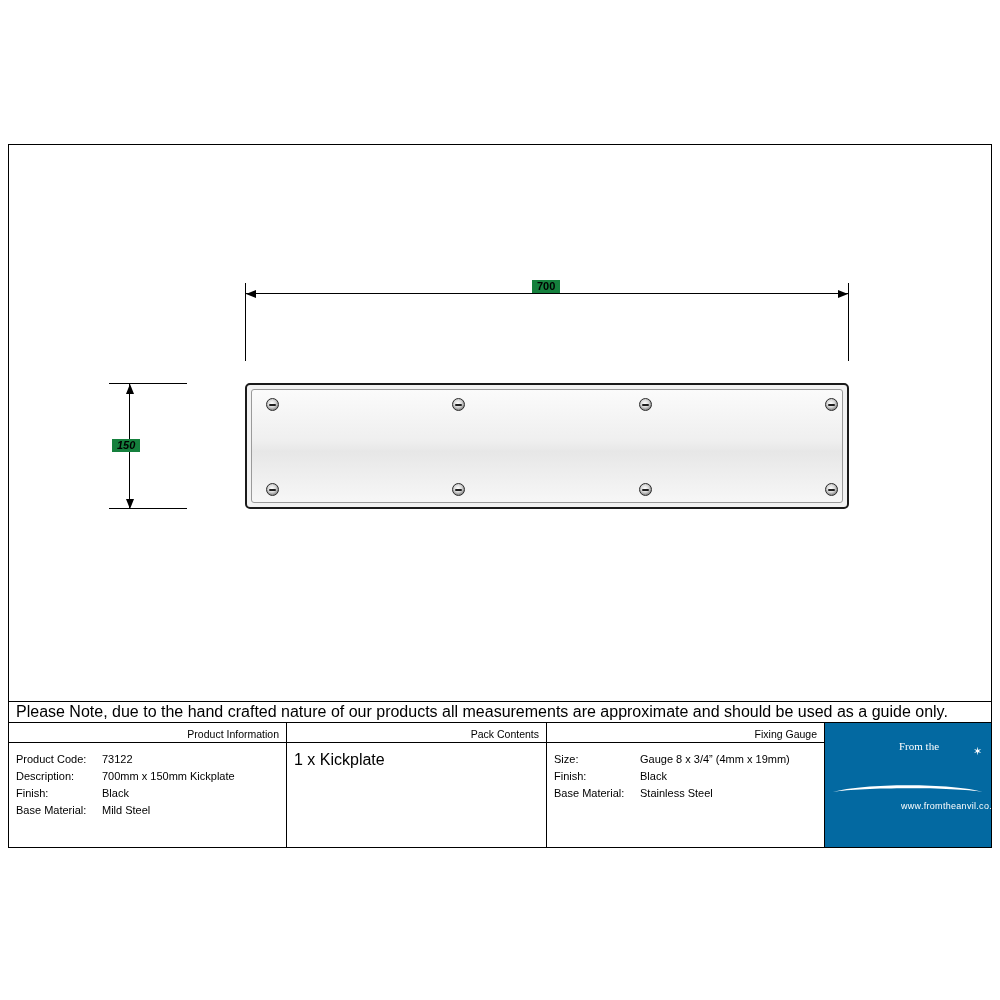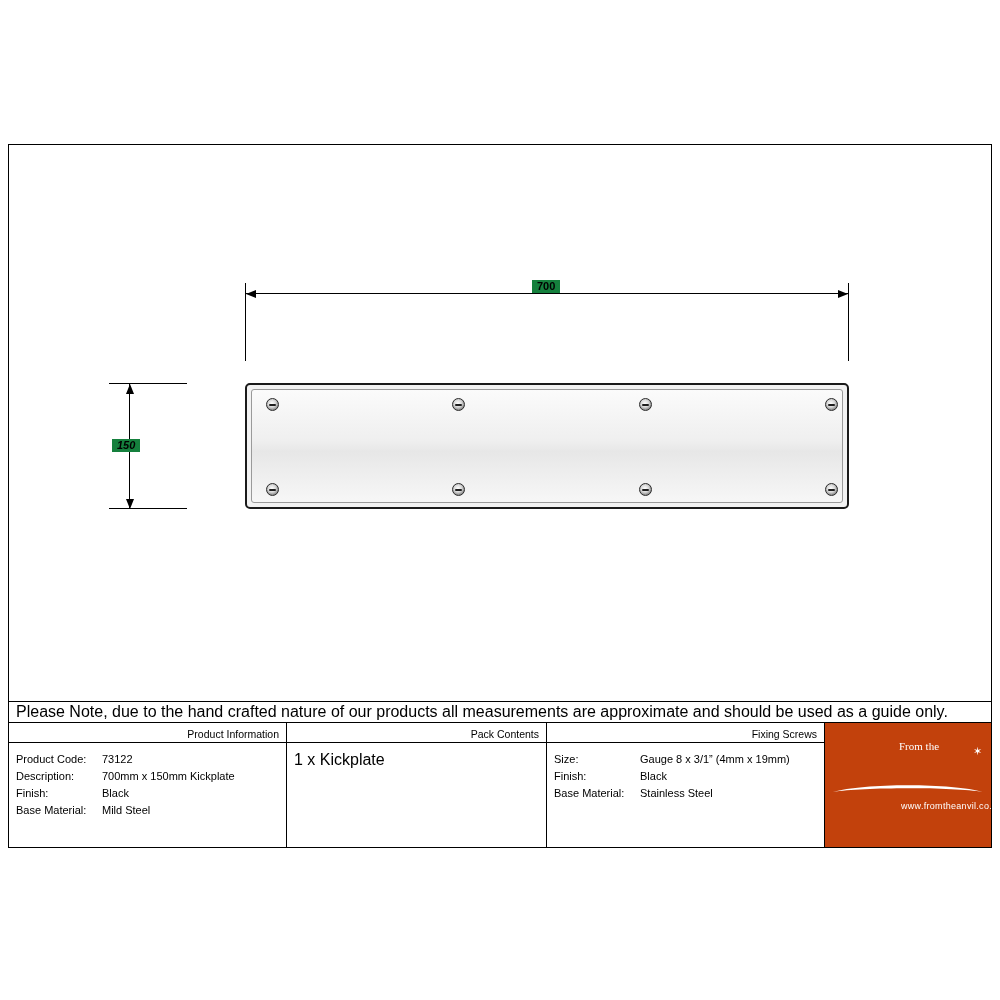--- a/index.html
+++ b/index.html
@@ -184,21 +184,21 @@
   #col-screws { width: 278px; }
   #col-logo { width: 166px; }
 
   
   #logo-box {
     position: absolute;
     left: 0;
     top: 0;
     width: 166px;
     height: 124px;
-    background: #c2410c;
+    background: #0369a1;
     overflow: hidden;
   }
   #logo-anvil {
     position: absolute;
     left: 10px;
     top: 18px;
     color: #fff;
     font-family: "Liberation Serif", serif;
     font-size: 40px;
     letter-spacing: 1px;
@@ -299,25 +299,25 @@
     </div>
 
     <div class="col" id="col-pack">
       <div class="col-head">Pack Contents</div>
       <div class="col-body">
         <div class="plain">1 x Kickplate</div>
       </div>
     </div>
 
     <div class="col" id="col-screws">
-      <div class="col-head">Fixing Screws</div>
+      <div class="col-head">Fixing Gauge</div>
       <div class="col-body">
         <div class="kv">
           <span class="k">Size:</span>
-          <span class="v">Gauge 8 x 3/1” (4mm x 19mm)</span>
+          <span class="v">Gauge 8 x 3/4” (4mm x 19mm)</span>
         </div>
         <div class="kv">
           <span class="k">Finish:</span>
           <span class="v">Black</span>
         </div>
         <div class="kv">
           <span class="k">Base Material:</span>
           <span class="v">Stainless Steel</span>
         </div>
       </div>

